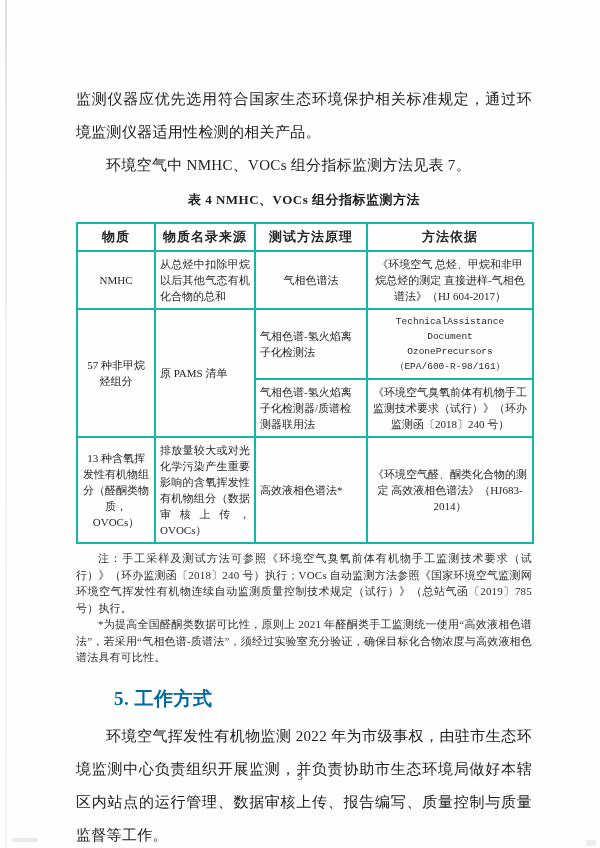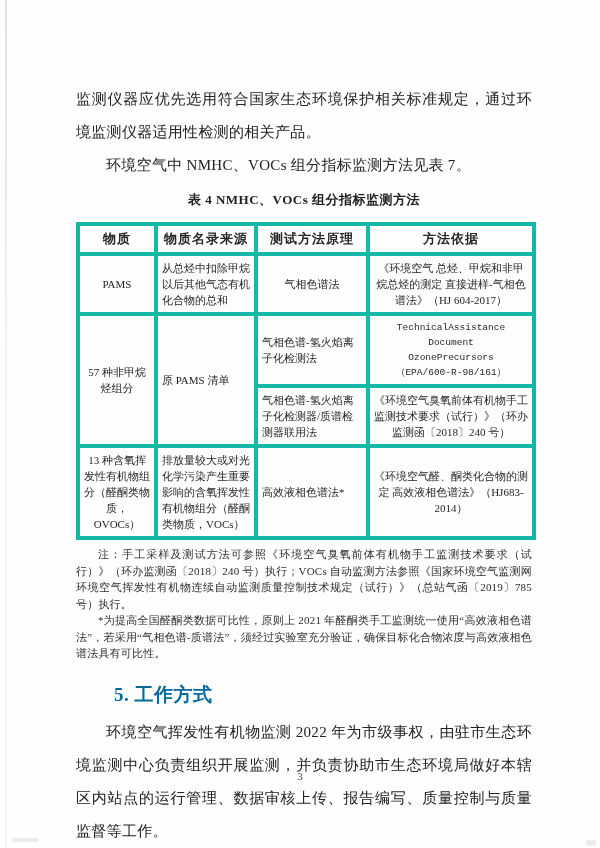--- a/index.html
+++ b/index.html
@@ -46,21 +46,21 @@
 
   table.methods {
     width: 456px;
     border-collapse: collapse;
     table-layout: fixed;
     font-size: 11px;
     line-height: 16px;
     color: #262626;
   }
   table.methods th, table.methods td {
-    border: 4px solid #14b8a6;
+    border: 2px solid #14b8a6;
     padding: 4px 4px;
     vertical-align: middle;
     word-break: break-word;
   }
   table.methods th {
     font-size: 13px;
     font-weight: bold;
     padding: 5px 2px;
     letter-spacing: 1px;
   }
@@ -122,40 +122,40 @@
         <col style="width:166px">
       </colgroup>
       <tbody>
         <tr>
           <th>物质</th>
           <th>物质名录来源</th>
           <th>测试方法原理</th>
           <th>方法依据</th>
         </tr>
         <tr>
-          <td class="c">PAMS</td>
+          <td class="c">NMHC</td>
           <td class="j">从总烃中扣除甲烷以后其他气态有机化合物的总和</td>
           <td class="c">气相色谱法</td>
           <td class="c">《环境空气 总烃、甲烷和非甲烷总烃的测定 直接进样-气相色谱法》（HJ 604-2017）</td>
         </tr>
         <tr>
           <td class="c" rowspan="2">57 种非甲烷烃组分</td>
           <td rowspan="2">原 PAMS 清单</td>
           <td>气相色谱-氢火焰离子化检测法</td>
           <td class="c en pre">TechnicalAssistance Document
 OzonePrecursors
 （EPA/600-R-98/161）</td>
         </tr>
         <tr>
           <td>气相色谱-氢火焰离子化检测器/质谱检测器联用法</td>
           <td class="c">《环境空气臭氧前体有机物手工监测技术要求（试行）》（环办监测函〔2018〕240 号）</td>
         </tr>
         <tr>
           <td class="c">13 种含氧挥发性有机物组分（醛酮类物质，OVOCs）</td>
-          <td class="j">排放量较大或对光化学污染产生重要影响的含氧挥发性有机物组分（醛酮类物质，VOCs）</td>
+          <td class="j">排放量较大或对光化学污染产生重要影响的含氧挥发性有机物组分（数据审核上传，OVOCs）</td>
           <td>高效液相色谱法*</td>
           <td class="c">《环境空气醛、酮类化合物的测定 高效液相色谱法》（HJ683-2014）</td>
         </tr>
       </tbody>
     </table>
 
     <p class="note first">注：手工采样及测试方法可参照《环境空气臭氧前体有机物手工监测技术要求（试行）》（环办监测函〔2018〕240 号）执行；VOCs 自动监测方法参照《国家环境空气监测网环境空气挥发性有机物连续自动监测质量控制技术规定（试行）》（总站气函〔2019〕785 号）执行。</p>
 
     <p class="note">*为提高全国醛酮类数据可比性，原则上 2021 年醛酮类手工监测统一使用“高效液相色谱法”，若采用“气相色谱-质谱法”，须经过实验室充分验证，确保目标化合物浓度与高效液相色谱法具有可比性。</p>
 

